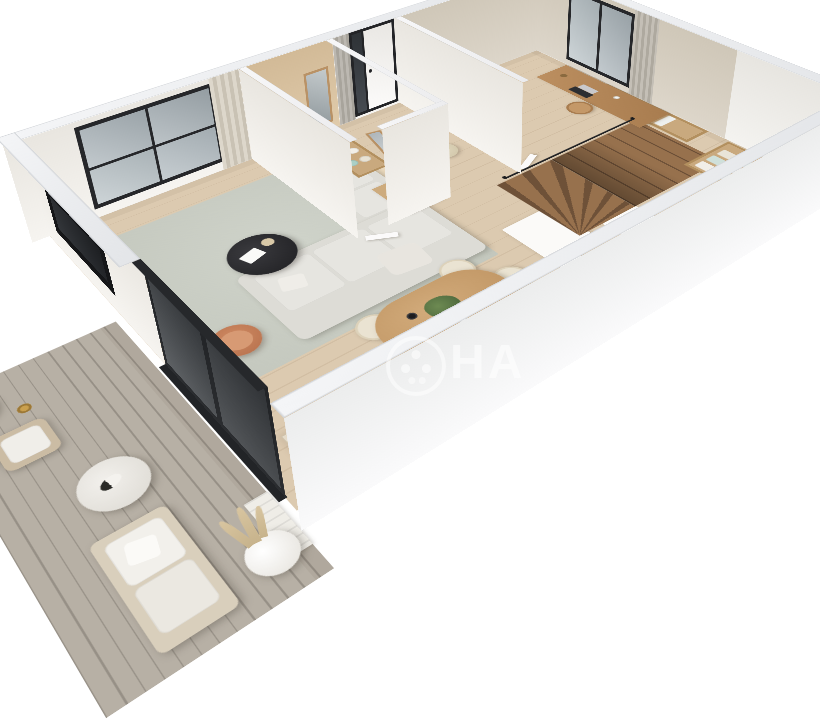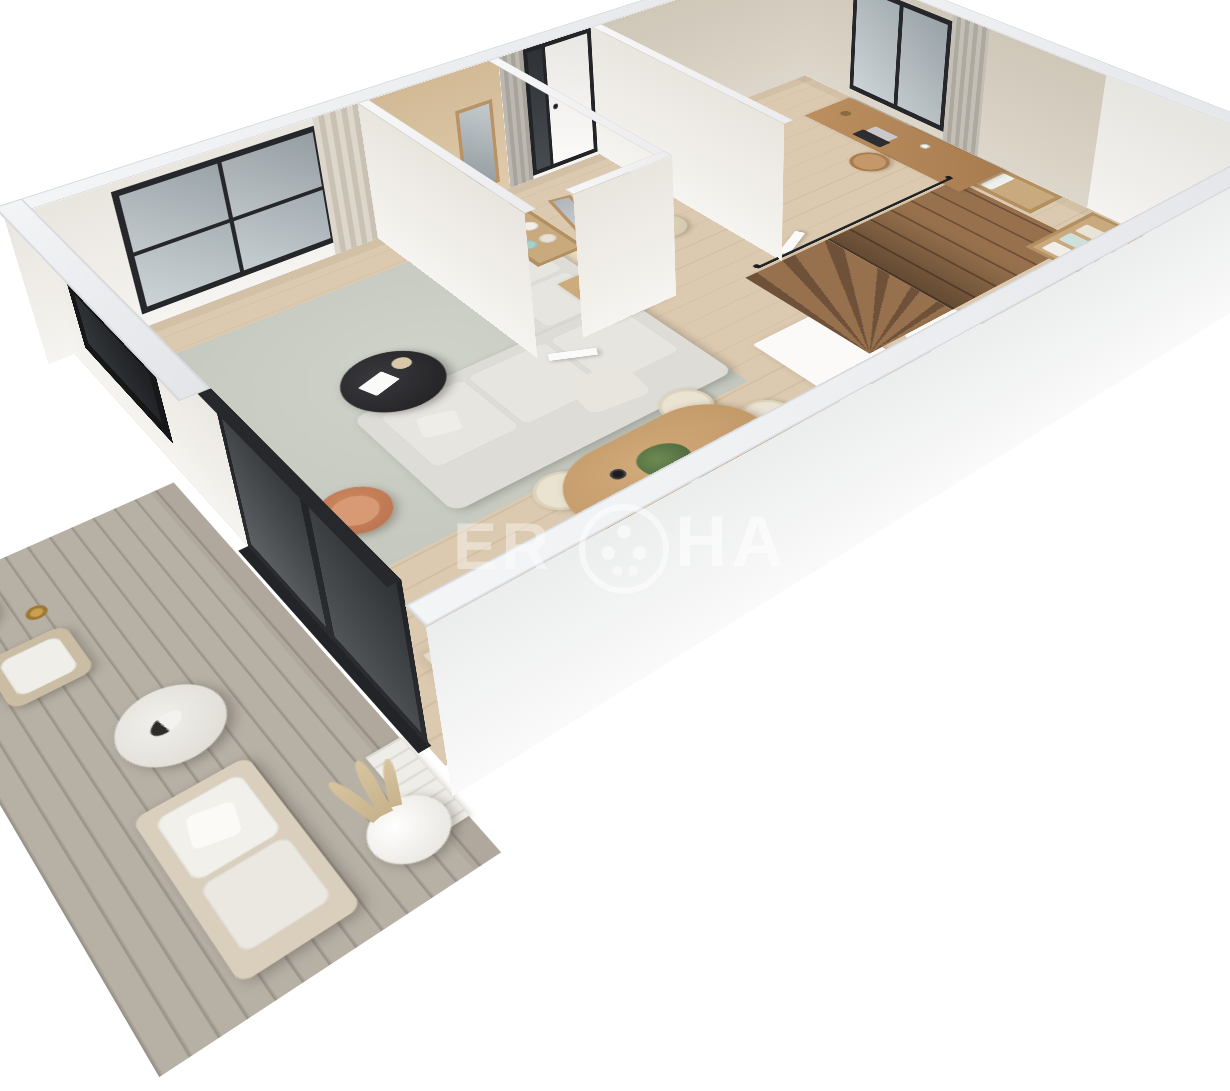--- a/index.html
+++ b/index.html
@@ -250,17 +250,16 @@
       <div class="capd" style="left:-10px;top:340px;width:10px;height:260px;transform:translateZ(150px);"></div>
       <div class="capw" style="left:310px;top:0px;width:12px;height:280px;transform:translateZ(150px);"></div>
       <div class="capw" style="left:458px;top:0px;width:12px;height:280px;transform:translateZ(150px);"></div>
       <div class="capw" style="left:360px;top:268px;width:110px;height:12px;transform:translateZ(150px);"></div>
       <div class="capw" style="left:588px;top:0px;width:12px;height:300px;transform:translateZ(150px);"></div>
 
     </div>
   </div>
 
   <div id="wm">
-    <span class="wm-txt" style="left:302px;top:340px;font-size:44px;color:rgba(255,255,255,.40);">ER</span>
     <span id="wm-logo" style="left:386px;top:336px;width:52px;height:52px;"></span>
     <span class="wm-txt" style="left:450px;top:334px;font-size:48px;color:rgba(255,255,255,.55);">HA</span>
   </div>
 </div>
 
 </body></html>

